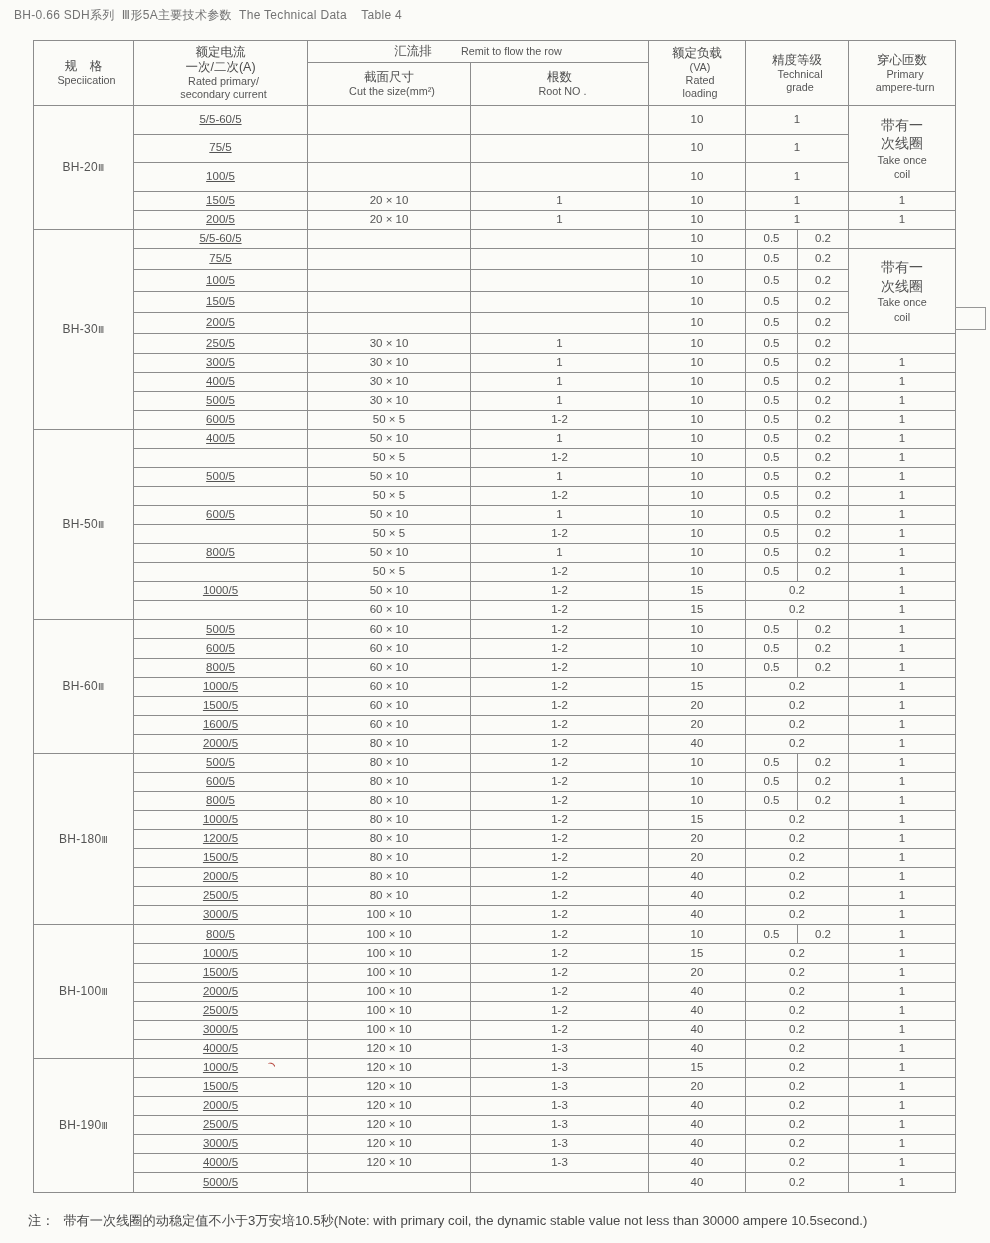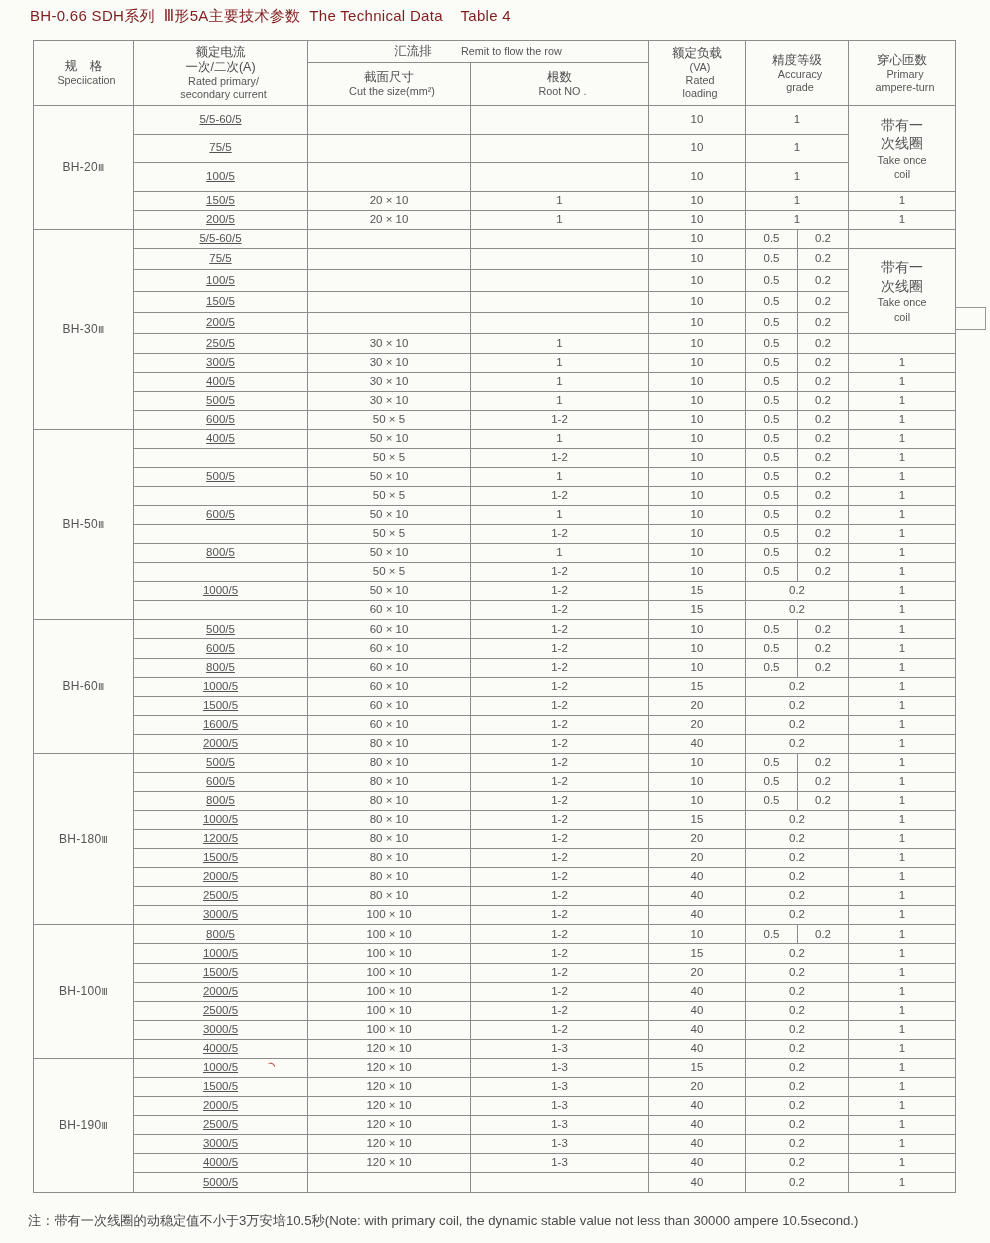--- a/index.html
+++ b/index.html
@@ -5,22 +5,22 @@
   * { margin:0; padding:0; box-sizing:border-box; }
   html,body { width:990px; height:1243px; }
   body {
     position:relative;
     background:#fbfbf8;
     font-family:"Liberation Sans","DejaVu Sans",sans-serif;
     color:#4f4f4f;
     overflow:hidden;
   }
   .title {
-    position:absolute; left:30px; top:7px;
-    font-size:15px; color:#7f1d1d; white-space:pre; letter-spacing:.3px;
+    position:absolute; left:14px; top:7px;
+    font-size:12px; color:#737373; white-space:pre; letter-spacing:.3px;
   }
   table.tech {
     position:absolute; left:33px; top:40px;
     width:922px; height:1153px;
     border-collapse:collapse; table-layout:fixed;
   }
   .tech th, .tech td {
     border:1px solid #8c8c8c;
     font-weight:normal;
     text-align:center; vertical-align:middle;
@@ -42,21 +42,21 @@
     width:7px; height:6px;
     border:1.6px solid transparent;
     border-top-color:#b23b32; border-right-color:#b23b32;
     border-top-right-radius:7px;
     transform:rotate(-12deg);
   }
   .footnote {
     position:absolute; left:28px; top:1212px;
     font-size:13.2px; color:#4a4a4a; white-space:nowrap;
   }
-  .footnote .fn-text { }
+  .footnote .fn-text { margin-left:9px; }
   .artifact { position:absolute; background:#979797; }
 </style>
 </head>
 <body>
 
 <div class="title">BH-0.66 SDH系列  Ⅲ形5A主要技术参数  The Technical Data    Table 4</div>
 
 <table class="tech">
   <colgroup>
     <col style="width:100px">
@@ -87,21 +87,21 @@
         </div>
       </th>
       <th rowspan="2">
         <div class="zh">额定负载</div>
         <div class="en">(VA)</div>
         <div class="en">Rated</div>
         <div class="en">loading</div>
       </th>
       <th rowspan="2" colspan="2">
         <div class="zh">精度等级</div>
-        <div class="en">Accuracy</div>
+        <div class="en">Technical</div>
         <div class="en">grade</div>
       </th>
       <th rowspan="2">
         <div class="zh">穿心匝数</div>
         <div class="en">Primary</div>
         <div class="en">ampere-turn</div>
       </th>
     </tr>
     <tr class="h2">
       <th>

